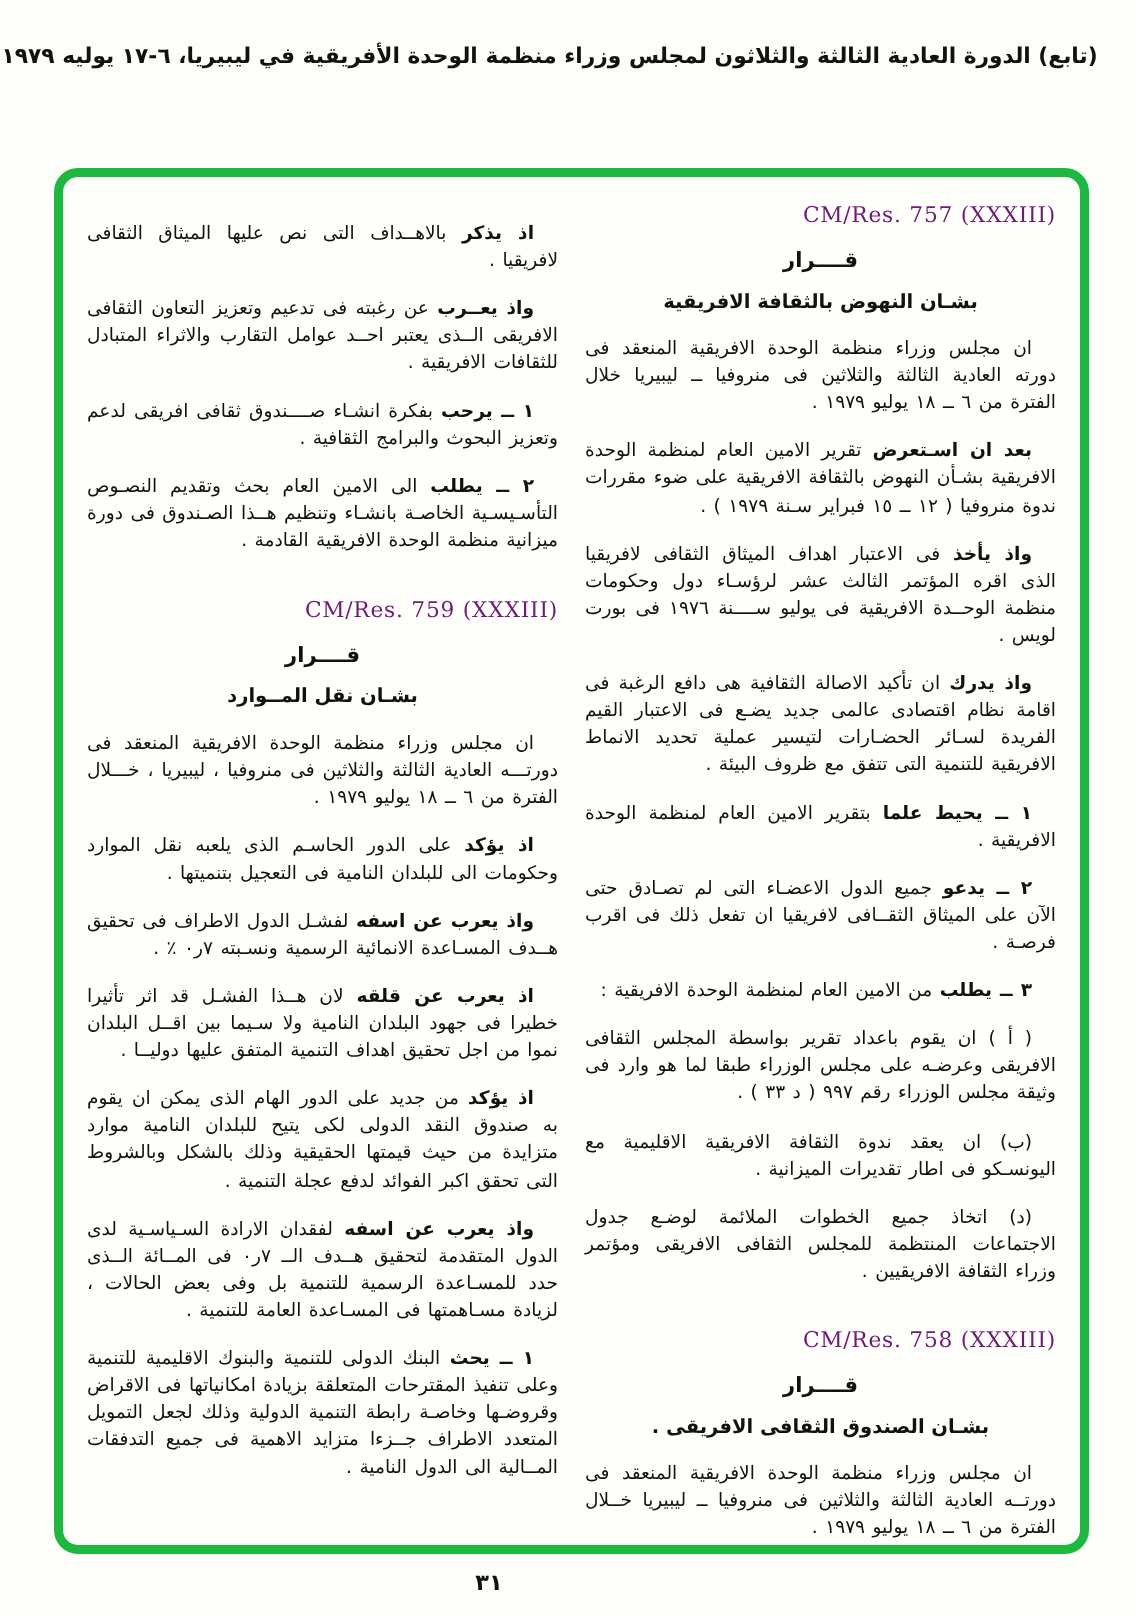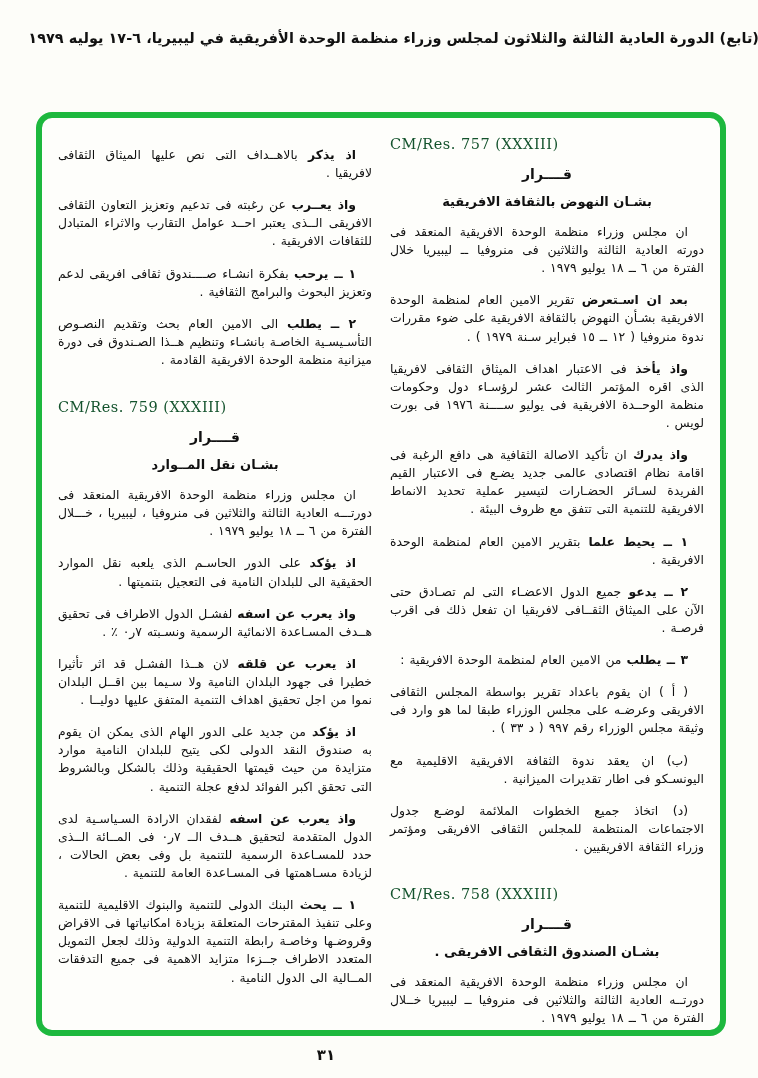--- a/index.html
+++ b/index.html
@@ -2,33 +2,33 @@
 <html lang="ar" dir="rtl"><head>
 <meta charset="utf-8">
 <style>
   html,body{margin:0;padding:0;}
   body{
     width:758px;height:1078px;position:relative;
     background:#fdfdf9;color:#111;
     font-family:"DejaVu Sans",sans-serif;
     direction:rtl;overflow:hidden;
   }
-  .header{position:absolute;top:28px;left:1px;width:758px;text-align:right;}
+  .header{position:absolute;top:28px;left:1px;width:758px;text-align:left;}
   .header-title{font-size:14.5px;font-weight:bold;letter-spacing:0;line-height:1.4;}
   .header-source{margin-top:7px;font-size:10.5px;font-weight:bold;color:#222;}
   .frame{
     position:absolute;top:112px;left:36px;width:690px;height:924px;
     border:6px solid #1db83e;border-radius:16px;box-sizing:border-box;
     padding:14px 16px 10px 16px;
     display:flex;flex-direction:row;gap:18px;overflow:hidden;background:#fefefb;
   }
   .col{flex:1 1 0;min-width:0;}
   .ref{
-    direction:ltr;text-align:left;font-family:"DejaVu Serif","Liberation Serif",serif;
-    font-size:14.5px;letter-spacing:.5px;color:#14532d;
+    direction:ltr;text-align:right;font-family:"DejaVu Serif","Liberation Serif",serif;
+    font-size:14.5px;letter-spacing:.5px;color:#701a75;
     margin:4px 0 6px 0;
   }
   .ref.spaced{margin-top:30px;}
   .qarar{text-align:center;font-weight:bold;font-size:14px;margin:14px 0 6px 0;letter-spacing:1px;}
   .subject{text-align:center;font-weight:bold;font-size:13px;margin:12px 0 8px 0;}
   .para{
     font-size:12.4px;line-height:1.46;text-align:justify;
     margin:14px 0;text-indent:16px;word-spacing:1px;
   }
   .lead{font-weight:bold;}
@@ -68,21 +68,21 @@
 
   <div class="col">
     <p class="para"><span class="lead">اذ يذكر</span><span> بالاهــداف التى نص عليها الميثاق الثقافى لافريقيا .</span></p>
     <p class="para"><span class="lead">واذ يعــرب</span><span> عن رغبته فى تدعيم وتعزيز التعاون الثقافى الافريقى الــذى يعتبر احــد عوامل التقارب والاثراء المتبادل للثقافات الافريقية .</span></p>
     <p class="para"><span class="lead">١ ــ يرحب</span><span> بفكرة انشـاء صــــندوق ثقافى افريقى لدعم وتعزيز البحوث والبرامج الثقافية .</span></p>
     <p class="para"><span class="lead">٢ ــ يطلب</span><span> الى الامين العام بحث وتقديم النصـوص التأسـيسـية الخاصـة بانشـاء وتنظيم هــذا الصـندوق فى دورة ميزانية منظمة الوحدة الافريقية القادمة .</span></p>
     <div class="ref spaced">CM/Res. 759 (XXXIII)</div>
     <div class="qarar">قــــرار</div>
     <div class="subject">بشـان نقل المــوارد</div>
     <p class="para"><span>ان مجلس وزراء منظمة الوحدة الافريقية المنعقد فى دورتـــه العادية الثالثة والثلاثين فى منروفيا ، ليبيريا ، خـــلال الفترة من ٦ ــ ١٨ يوليو ١٩٧٩ .</span></p>
-    <p class="para"><span class="lead">اذ يؤكد</span><span> على الدور الحاسـم الذى يلعبه نقل الموارد الحقيقية الى للبلدان النامية فى التعجيل بتنميتها .</span></p>
+    <p class="para"><span class="lead">اذ يؤكد</span><span> على الدور الحاسـم الذى يلعبه نقل الموارد وحكومات الى للبلدان النامية فى التعجيل بتنميتها .</span></p>
     <p class="para"><span class="lead">واذ يعرب عن اسفه</span><span> لفشـل الدول الاطراف فى تحقيق هــدف المسـاعدة الانمائية الرسمية ونسـبته ٧ر٠ ٪ .</span></p>
     <p class="para"><span class="lead">اذ يعرب عن قلقه</span><span> لان هــذا الفشـل قد اثر تأثيرا خطيرا فى جهود البلدان النامية ولا سـيما بين اقــل البلدان نموا من اجل تحقيق اهداف التنمية المتفق عليها دوليــا .</span></p>
     <p class="para"><span class="lead">اذ يؤكد</span><span> من جديد على الدور الهام الذى يمكن ان يقوم به صندوق النقد الدولى لكى يتيح للبلدان النامية موارد متزايدة من حيث قيمتها الحقيقية وذلك بالشكل وبالشروط التى تحقق اكبر الفوائد لدفع عجلة التنمية .</span></p>
     <p class="para"><span class="lead">واذ يعرب عن اسفه</span><span> لفقدان الارادة السـياسـية لدى الدول المتقدمة لتحقيق هــدف الــ ٧ر٠ فى المــائة الــذى حدد للمسـاعدة الرسمية للتنمية بل وفى بعض الحالات ، لزيادة مسـاهمتها فى المسـاعدة العامة للتنمية .</span></p>
     <p class="para"><span class="lead">١ ــ يحث</span><span> البنك الدولى للتنمية والبنوك الاقليمية للتنمية وعلى تنفيذ المقترحات المتعلقة بزيادة امكانياتها فى الاقراض وقروضـها وخاصـة رابطة التنمية الدولية وذلك لجعل التمويل المتعدد الاطراف جــزءا متزايد الاهمية فى جميع التدفقات المــالية الى الدول النامية .</span></p>
   </div>
 
 </div>
 
 <div class="page-number">٣١</div>

